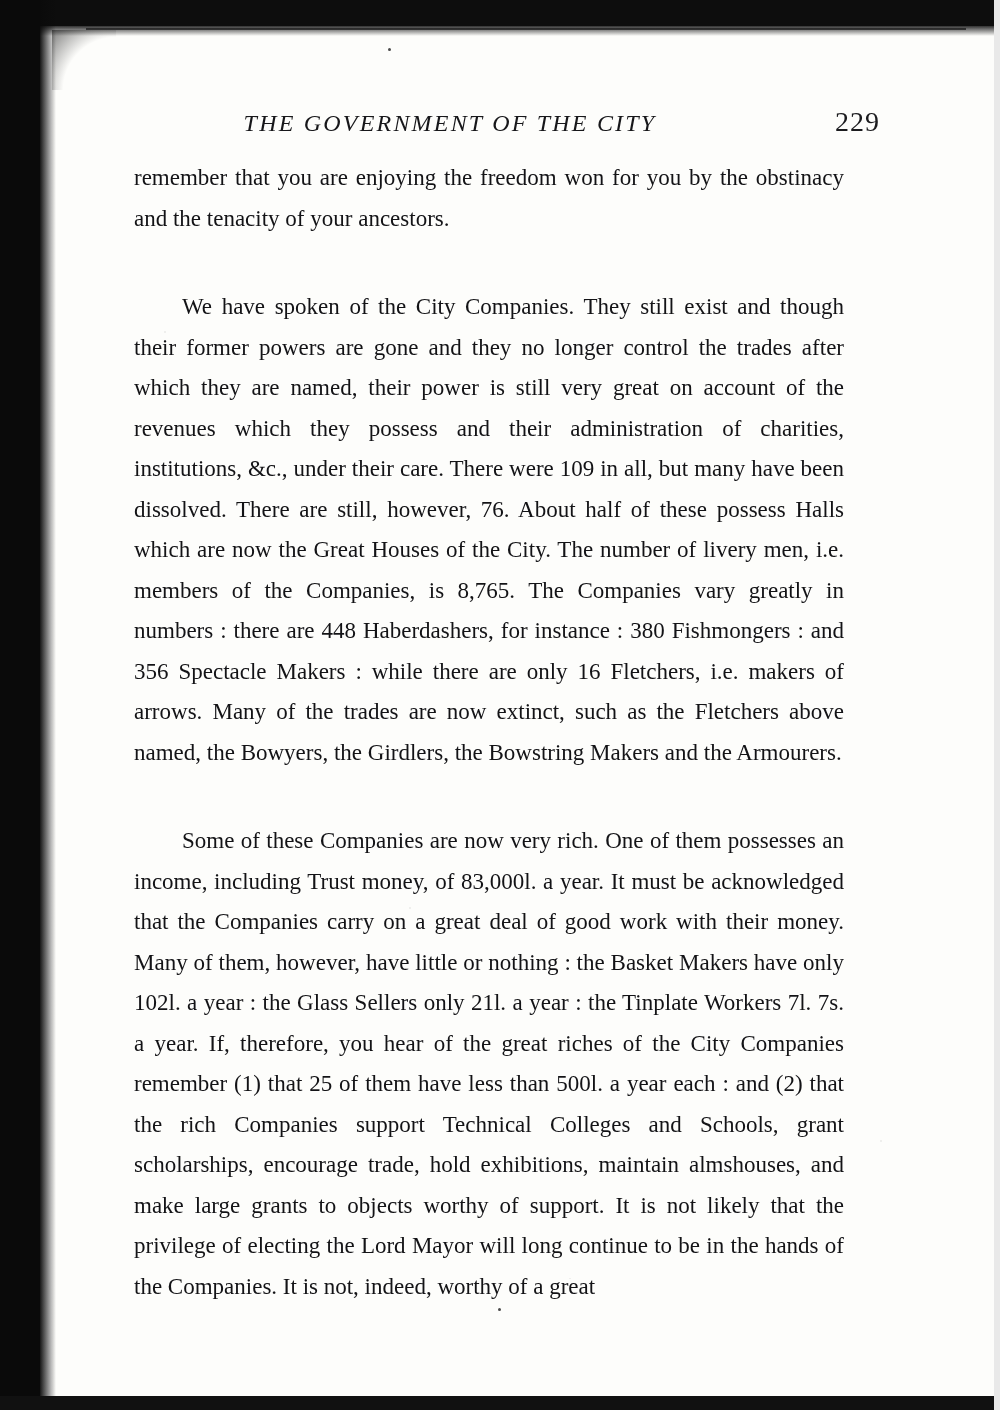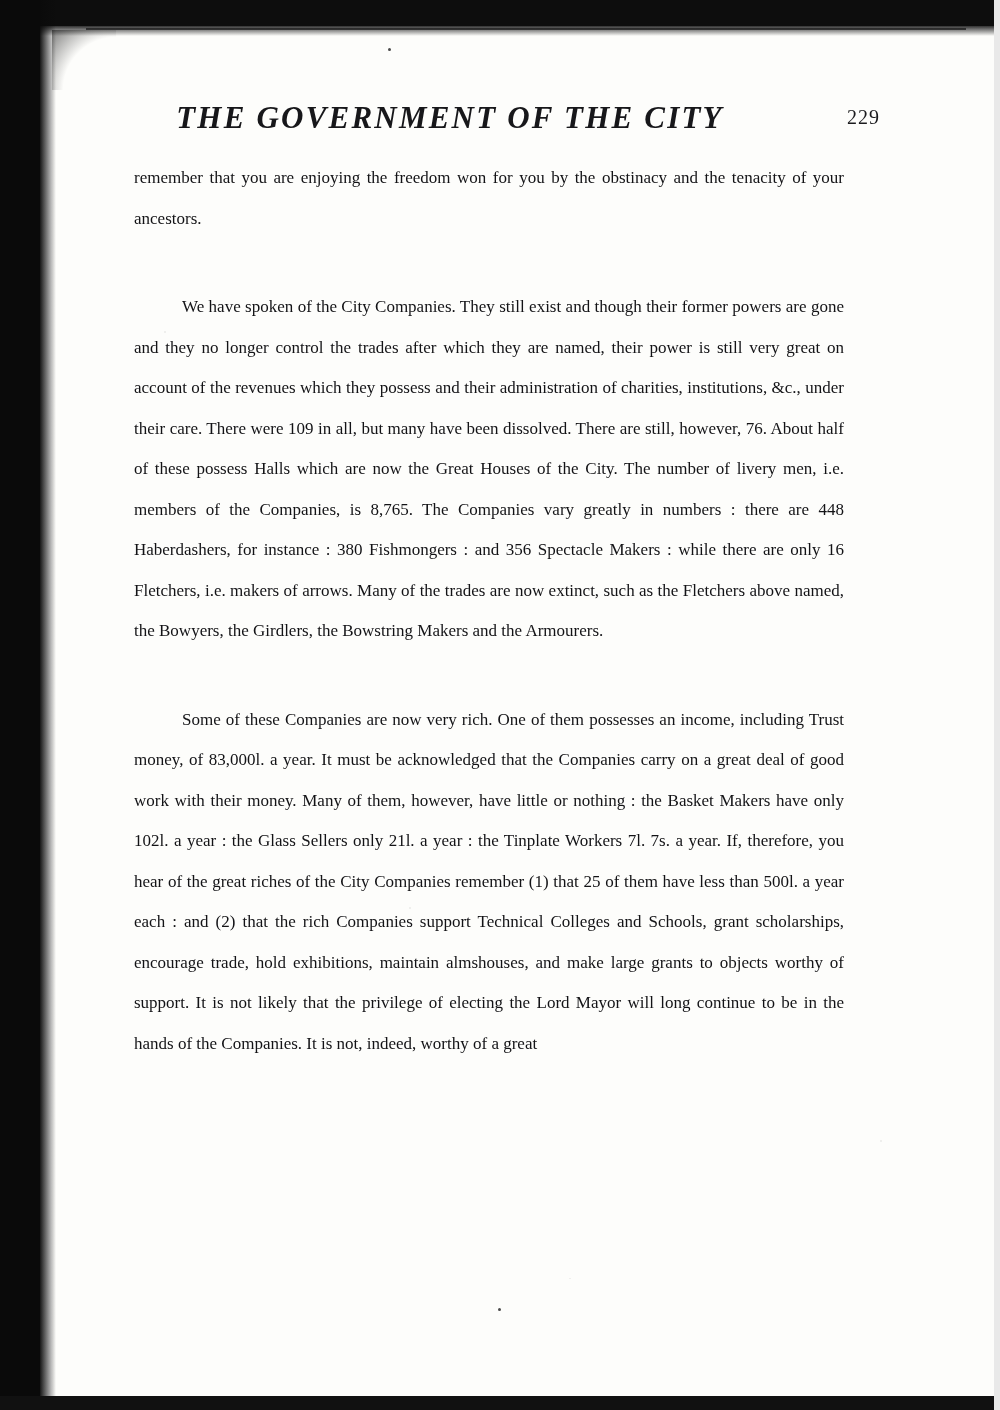--- a/index.html
+++ b/index.html
@@ -103,48 +103,48 @@
   .running-head {
     position: absolute;
     left: 120px;
     top: 100px;
     width: 760px;
     height: 40px;
   }
   .running-head .title {
     position: absolute;
     left: 0;
-    top: 0;
+    top: 10px;
     width: 660px;
     text-align: center;
     font-style: italic;
-    font-weight: 700;
-    font-size: 31px;
+    font-weight: 400;
+    font-size: 24px;
     letter-spacing: 2.2px;
     color: #17171a;
   }
   .running-head .folio {
     position: absolute;
     right: 0;
     top: 6px;
-    font-size: 20px;
+    font-size: 28px;
     letter-spacing: 1px;
     color: #1b1b1e;
   }
 
   
   .body-col {
     position: absolute;
     left: 134px;
     top: 158px;
     width: 710px;
   }
   .para {
     margin: 0 0 0 0;
-    font-size: 17px;
+    font-size: 23px;
     line-height: 40.5px;
     color: #131316;
     text-align: justify;
     text-justify: inter-word;
     -webkit-hyphens: manual;
     hyphens: manual;
   }
   .para.indent {
     text-indent: 48px;
     margin-top: 48px;

